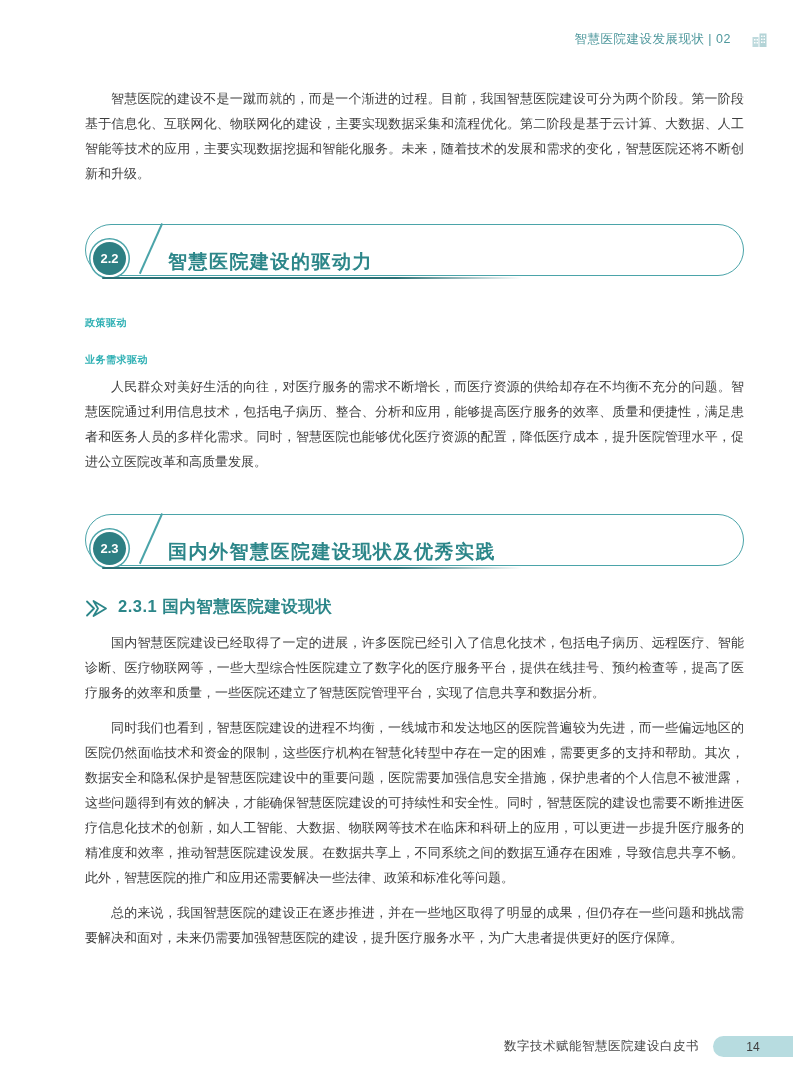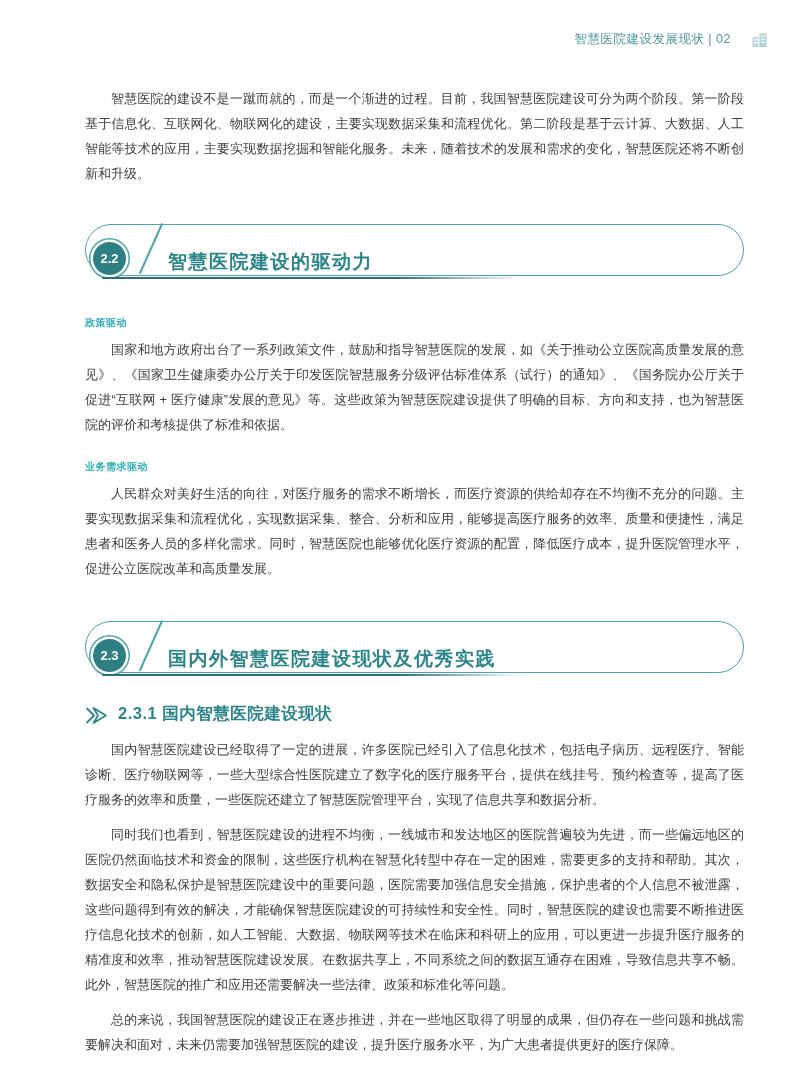--- a/index.html
+++ b/index.html
@@ -110,24 +110,23 @@
 
     <p class="body-text intro">智慧医院的建设不是一蹴而就的，而是一个渐进的过程。目前，我国智慧医院建设可分为两个阶段。第一阶段基于信息化、互联网化、物联网化的建设，主要实现数据采集和流程优化。第二阶段是基于云计算、大数据、人工智能等技术的应用，主要实现数据挖掘和智能化服务。未来，随着技术的发展和需求的变化，智慧医院还将不断创新和升级。</p>
 
     <div class="section-banner banner-22">
       <div class="banner-circle">2.2</div>
       <div class="banner-slash"></div>
       <h2 class="banner-title">智慧医院建设的驱动力</h2>
     </div>
 
     <h3 class="sub-heading policy">政策驱动</h3>
-    <p class="body-text">国家和地方政府出台了一系列政策文件，鼓励和指导智慧医院的发展，如《关于推动公立医院高质量发展的意见》、《国家卫生健康委办公厅关于印发医院智慧服务分级评估标准体系（试行）的通知》、《国务院办公厅关于促进“互联网 + 医疗健康”发展的意见》等。这些政策为智慧医院建设提供了明确的目标、方向和支持，也为智慧医院的评价和考核提供了标准和依据。</p>
 
     <h3 class="sub-heading business">业务需求驱动</h3>
-    <p class="body-text">人民群众对美好生活的向往，对医疗服务的需求不断增长，而医疗资源的供给却存在不均衡不充分的问题。主要实现数据采集和流程优化，实现数据采集、整合、分析和应用，能够提高医疗服务的效率、质量和便捷性，满足患者和医务人员的多样化需求。同时，智慧医院也能够优化医疗资源的配置，降低医疗成本，提升医院管理水平，促进公立医院改革和高质量发展。</p>
+    <p class="body-text">人民群众对美好生活的向往，对医疗服务的需求不断增长，而医疗资源的供给却存在不均衡不充分的问题。智慧医院通过利用信息技术，包括电子病历、整合、分析和应用，能够提高医疗服务的效率、质量和便捷性，满足患者和医务人员的多样化需求。同时，智慧医院也能够优化医疗资源的配置，降低医疗成本，提升医院管理水平，促进公立医院改革和高质量发展。</p>
 
     <div class="section-banner banner-23">
       <div class="banner-circle">2.3</div>
       <div class="banner-slash"></div>
       <h2 class="banner-title">国内外智慧医院建设现状及优秀实践</h2>
     </div>
 
     <div class="subsection-heading">
       <span class="double-arrow">
         <svg width="24" height="19" viewBox="0 0 24 19">
@@ -137,14 +136,18 @@
       </span>
       <h4>2.3.1 国内智慧医院建设现状</h4>
     </div>
 
     <p class="body-text p-after-sub">国内智慧医院建设已经取得了一定的进展，许多医院已经引入了信息化技术，包括电子病历、远程医疗、智能诊断、医疗物联网等，一些大型综合性医院建立了数字化的医疗服务平台，提供在线挂号、预约检查等，提高了医疗服务的效率和质量，一些医院还建立了智慧医院管理平台，实现了信息共享和数据分析。</p>
     <p class="body-text p-gap">同时我们也看到，智慧医院建设的进程不均衡，一线城市和发达地区的医院普遍较为先进，而一些偏远地区的医院仍然面临技术和资金的限制，这些医疗机构在智慧化转型中存在一定的困难，需要更多的支持和帮助。其次，数据安全和隐私保护是智慧医院建设中的重要问题，医院需要加强信息安全措施，保护患者的个人信息不被泄露，这些问题得到有效的解决，才能确保智慧医院建设的可持续性和安全性。同时，智慧医院的建设也需要不断推进医疗信息化技术的创新，如人工智能、大数据、物联网等技术在临床和科研上的应用，可以更进一步提升医疗服务的精准度和效率，推动智慧医院建设发展。在数据共享上，不同系统之间的数据互通存在困难，导致信息共享不畅。此外，智慧医院的推广和应用还需要解决一些法律、政策和标准化等问题。</p>
     <p class="body-text p-gap">总的来说，我国智慧医院的建设正在逐步推进，并在一些地区取得了明显的成果，但仍存在一些问题和挑战需要解决和面对，未来仍需要加强智慧医院的建设，提升医疗服务水平，为广大患者提供更好的医疗保障。</p>
 
   </main>
 
+  <footer class="page-footer">
+    <span class="footer-title">数字技术赋能智慧医院建设白皮书</span>
+    <span class="page-number-pill">14</span>
+  </footer>
 
 </div>
 
 </body></html>

